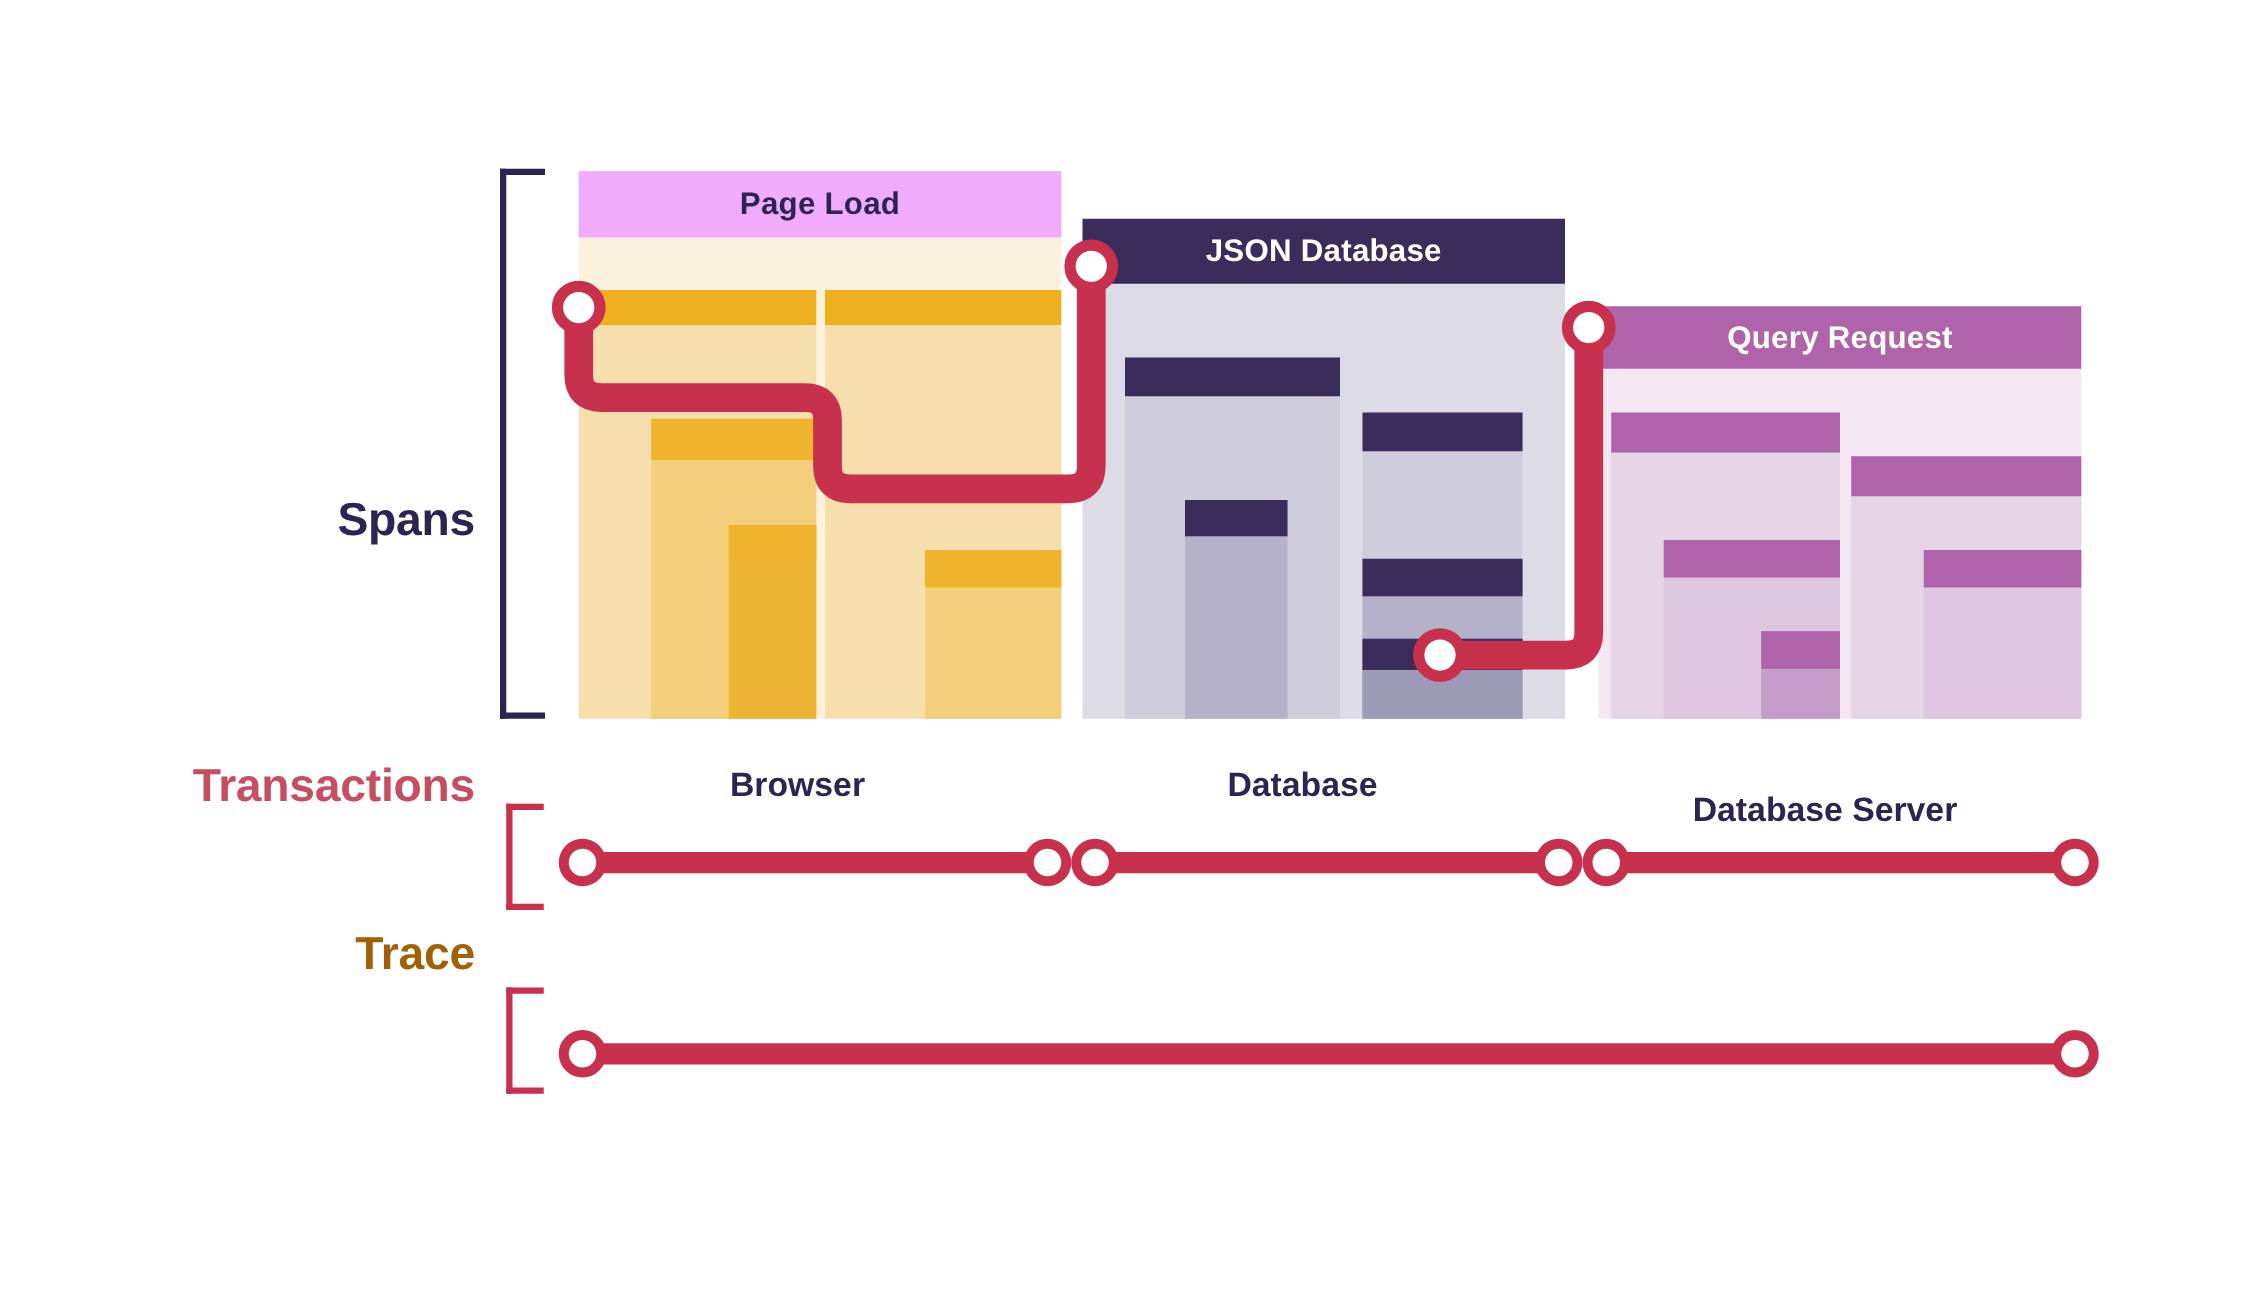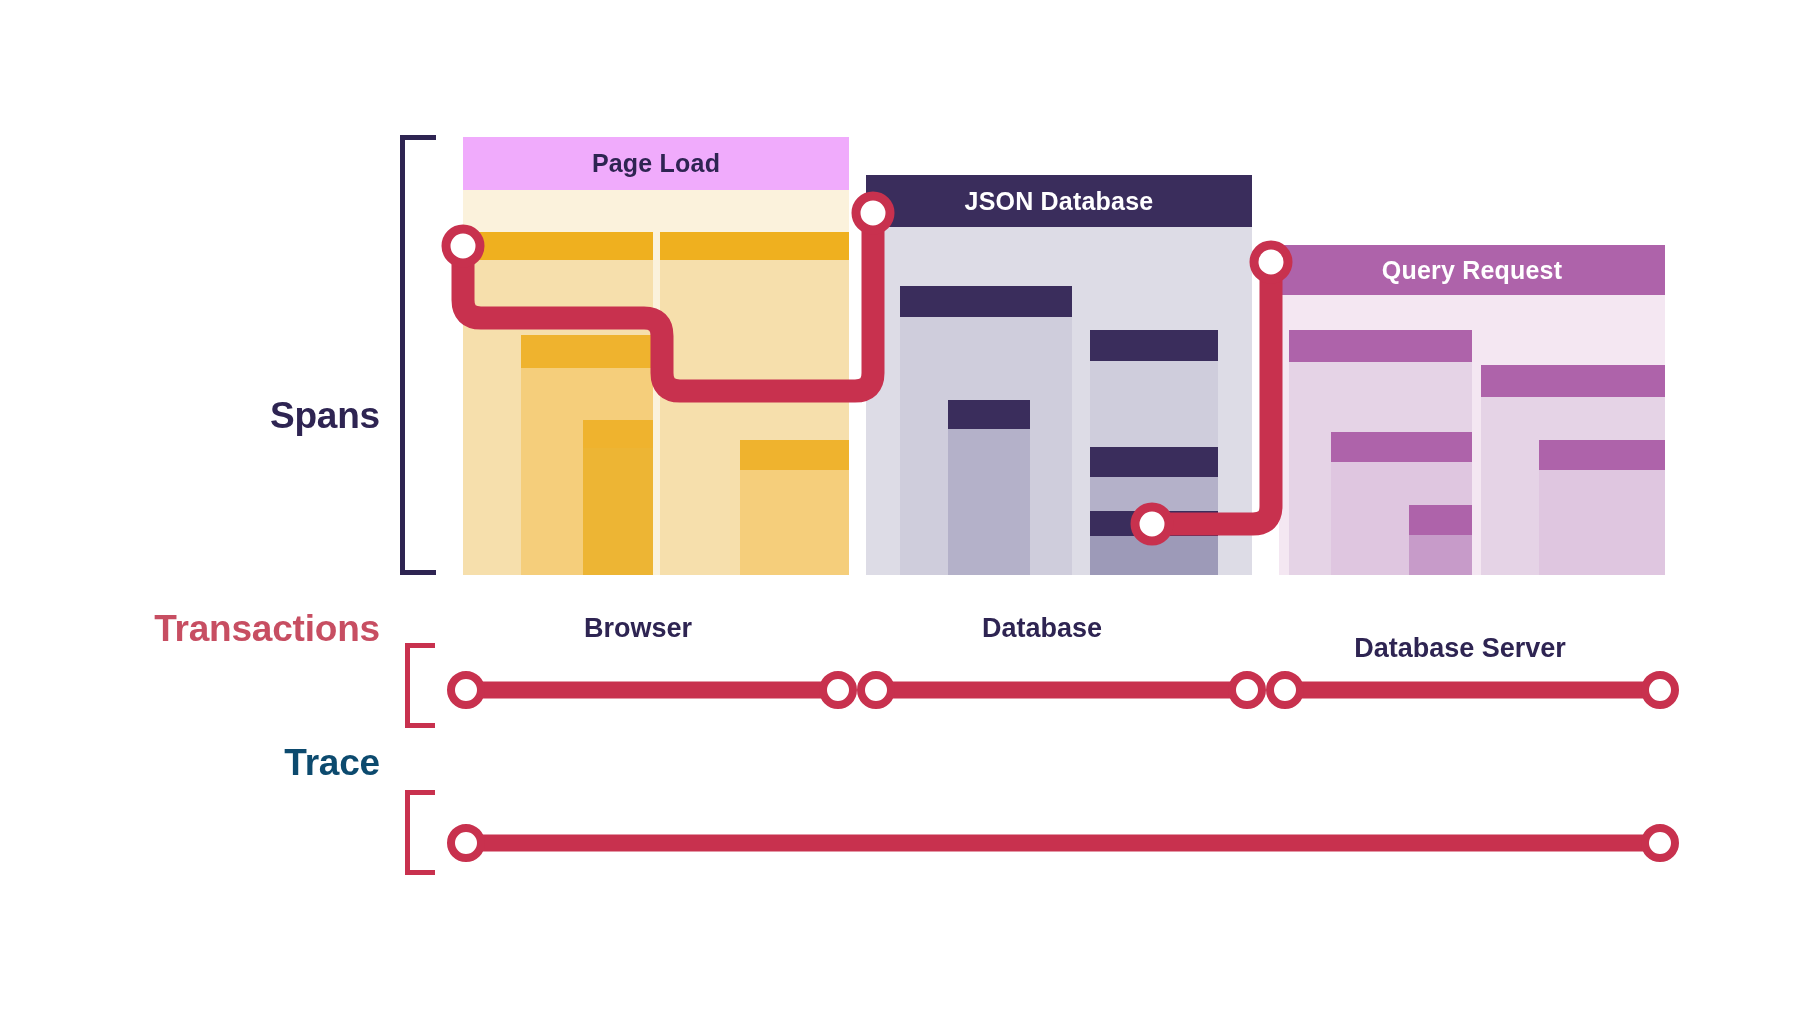--- a/index.html
+++ b/index.html
@@ -41,21 +41,21 @@
   #label-transactions {
     right: 1420px;
     top: 608px;
     font-size: 37px;
     color: #C74E62;
   }
   #label-trace {
     right: 1420px;
     top: 742px;
     font-size: 37px;
-    color: #0c4a6e;
+    color: #a16207;
   }
 
   
   .bracket {
     position: absolute;
     border-style: solid;
     border-right: none;
     box-sizing: border-box;
   }
   #bracket-spans {

